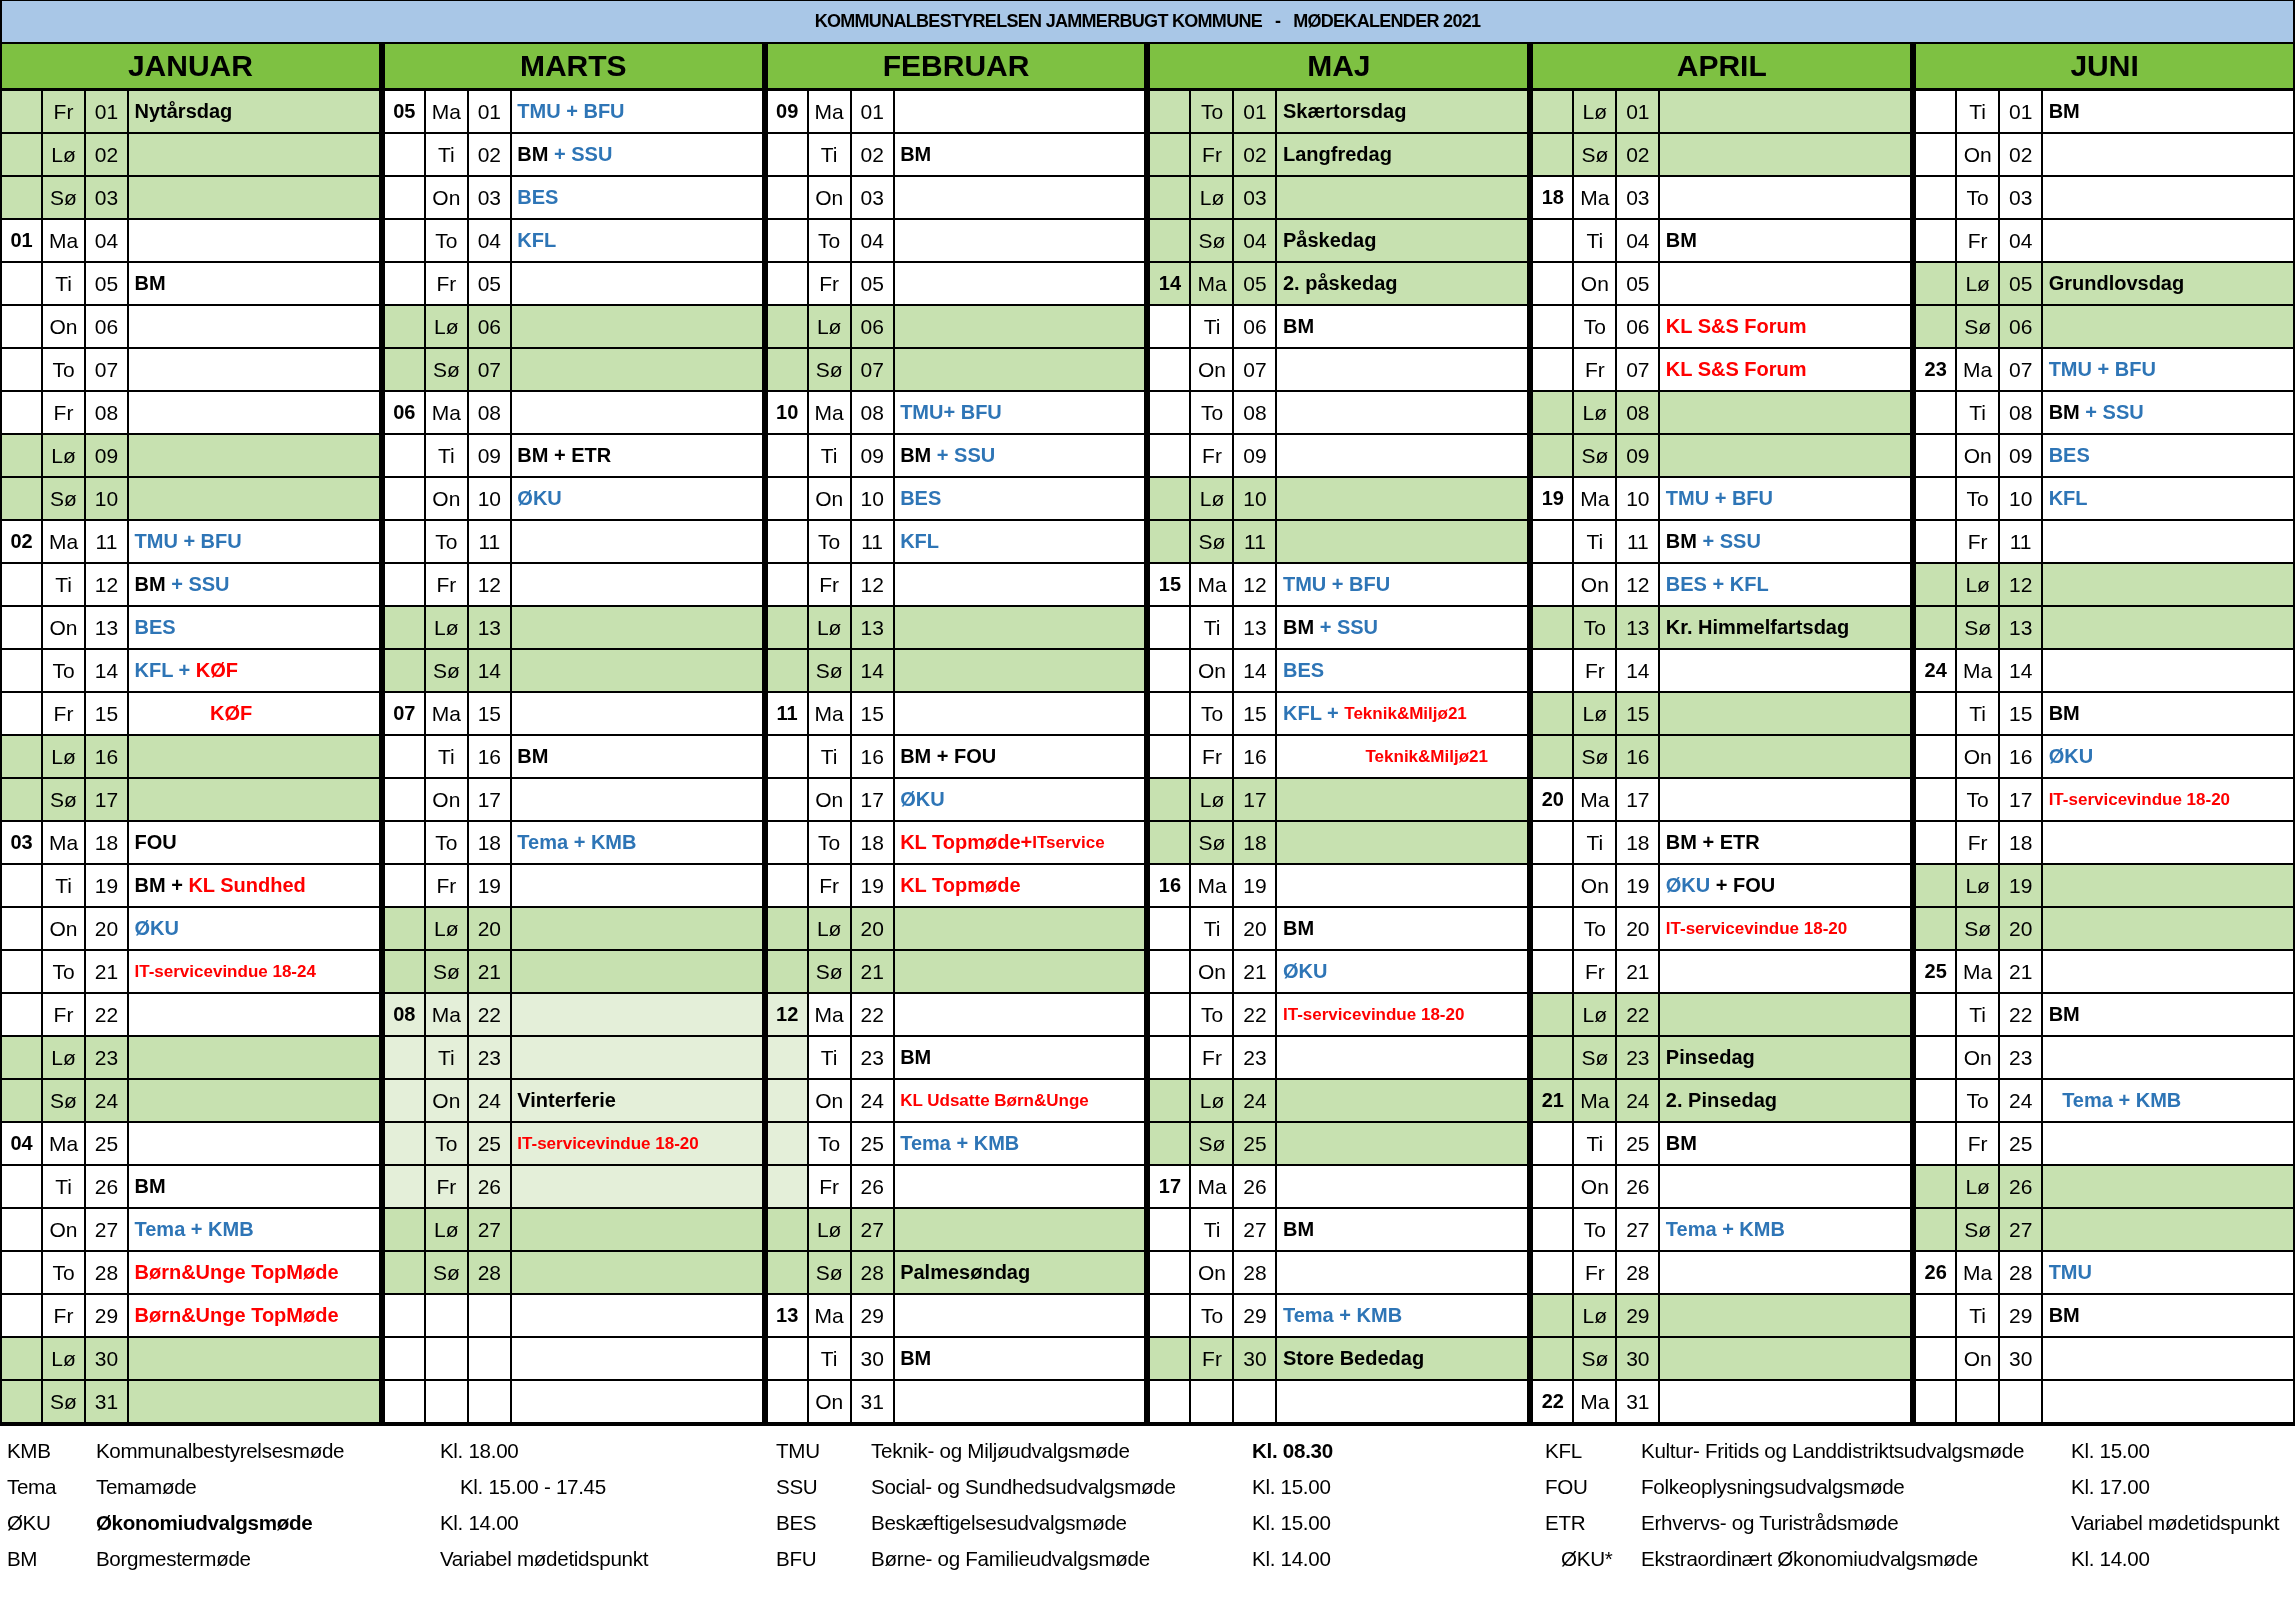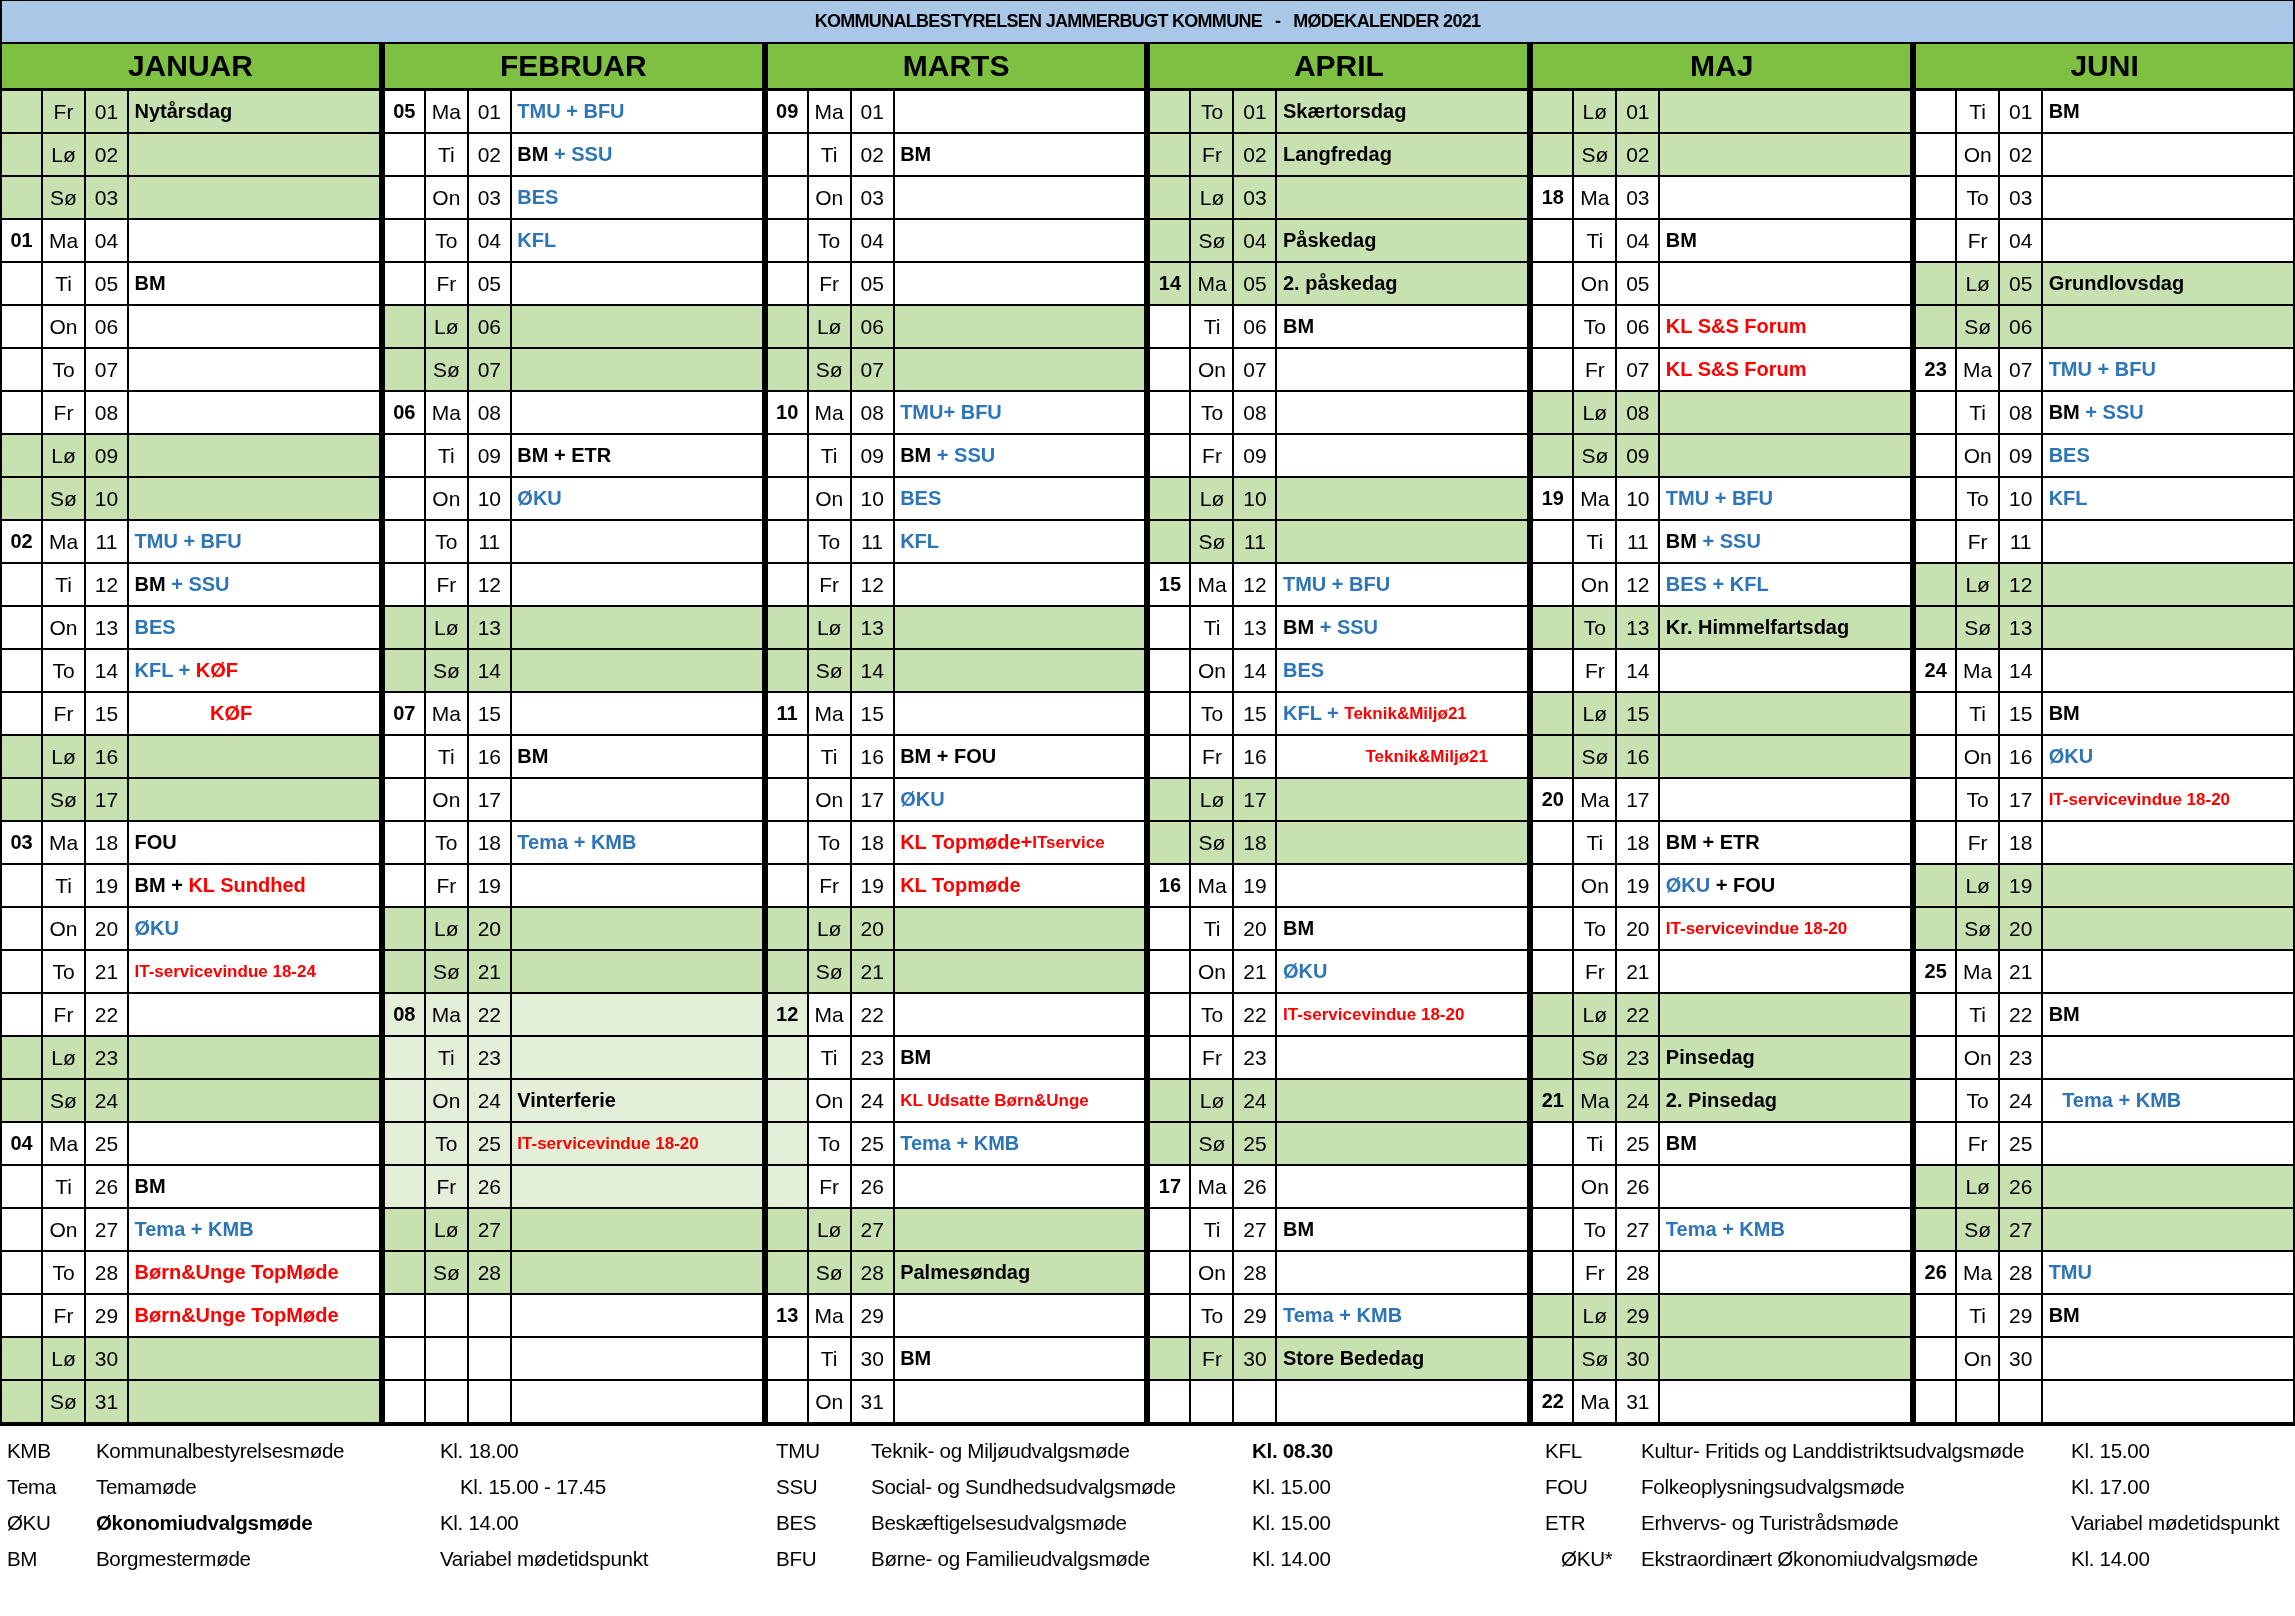--- a/index.html
+++ b/index.html
@@ -37,24 +37,24 @@
   .lrow{position:relative;height:36px;width:753px;}
   .lrow span{position:absolute;top:50%;transform:translateY(-50%);white-space:pre;text-align:center;}
 </style>
 </head>
 <body>
 
 <div class="cal">
   <div class="title">KOMMUNALBESTYRELSEN JAMMERBUGT KOMMUNE   -   MØDEKALENDER 2021</div>
   <div class="mrow" id="mrow">
       <div class="mcell">JANUAR</div>
+      <div class="mcell">MARTS</div>
       <div class="mcell">FEBRUAR</div>
-      <div class="mcell">MARTS</div>
+      <div class="mcell">MAJ</div>
       <div class="mcell">APRIL</div>
-      <div class="mcell">MAJ</div>
       <div class="mcell">JUNI</div>
     </div>
   <div class="grow" id="grow">
       <div class="mgrid mcell">
         <div class="cell wk bgg"></div>
         <div class="cell wd bgg">Fr</div>
         <div class="cell num bgg">01</div>
         <div class="cell txt bgg"><span class="ev evk">Nytårsdag</span></div>
         <div class="cell wk bgg"></div>
         <div class="cell wd bgg">Lø</div>

